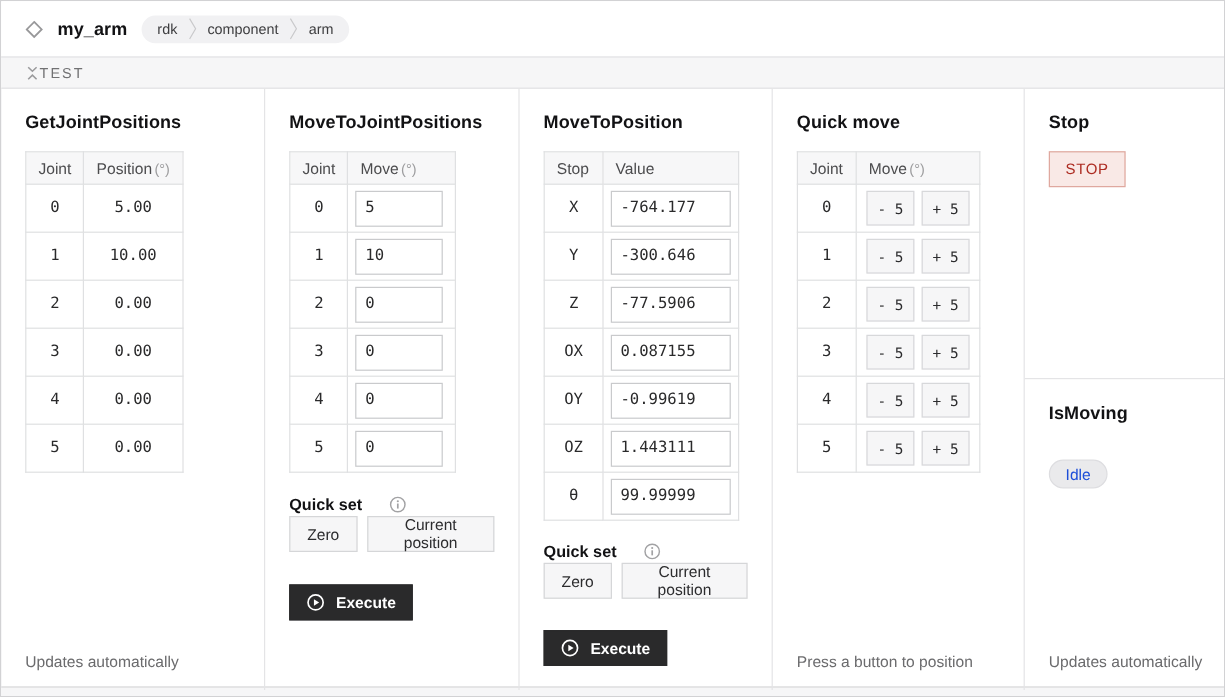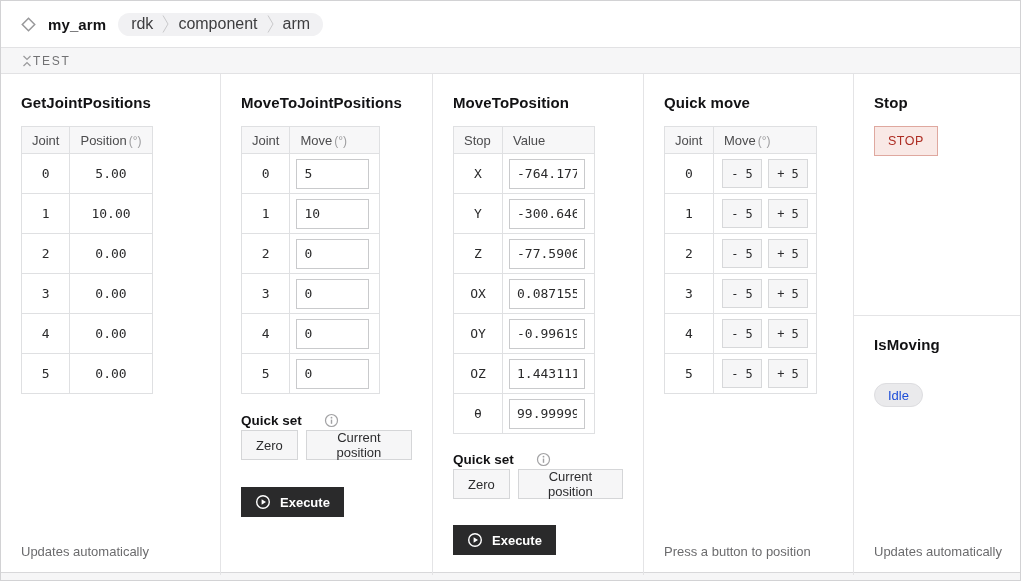--- a/index.html
+++ b/index.html
@@ -9,21 +9,21 @@
     background: #ffffff;
     color: #1c1c1e;
   }
   .app { width: 1021px; height: 581px; border: 1px solid #d2d2d4; background: #fff; display: flex; flex-direction: column; }
 
   
   .header { height: 46px; flex: 0 0 46px; display: flex; align-items: center; padding: 0 20px; background: #fff; }
   .diamond-icon { display: inline-flex; margin-right: 12px; }
   .component-name { font-size: 15px; font-weight: bold; color: #121214; margin-right: 12px; letter-spacing: .1px; }
   .crumb-pill { display: inline-flex; align-items: center; height: 23px; border-radius: 999px; background: #f1f1f3; padding: 0 13px; gap: 9px; }
-  .crumb { font-size: 16px; color: #3d3d3f; }
+  .crumb { font-size: 12px; color: #3d3d3f; }
   .crumb-sep { display: inline-flex; }
 
   
   .test-bar { height: 27px; flex: 0 0 27px; background: #f6f6f7; border-top: 1px solid #e2e2e4; border-bottom: 1px solid #e2e2e4; display: flex; align-items: center; padding: 0 20px; gap: 0; }
   .test-label { font-size: 12px; letter-spacing: .14em; color: #717173; }
   .collapse-icon { display: inline-flex; }
 
   
   .columns { flex: 1 1 auto; display: grid; grid-template-columns: 220px 212px 211px 210px 1fr; min-height: 0; }
   .col { border-right: 1px solid #e4e4e6; padding: 20px; position: relative; }
@@ -40,21 +40,21 @@
   td.cell-input { padding: 0 6px; text-align: left; }
   td.cell-steps { padding: 0 8px; text-align: left; white-space: nowrap; }
 
   .t-get  .c1 { width: 46px; } .t-get  .c2 { width: 82px; }
   .t-mtj  .c1 { width: 48px; } .t-mtj  .c2 { width: 90px; }
   .t-mtp  .c1 { width: 49px; } .t-mtp  .c2 { width: 92px; }
   .t-qm   .c1 { width: 49px; } .t-qm   .c2 { width: 98px; }
 
   input.num { height: 30px; border: 1px solid #c9cacc; background: #fff; font-family: "DejaVu Sans Mono", monospace; font-size: 13px; color: #2a2a2b; padding: 0 7px; border-radius: 0; outline: none; }
   .t-mtj input.num { width: 73px; }
-  .t-mtp input.num { width: 76px; }
+  .t-mtp input.num { width: 100px; }
 
   
   .btn-light { display: inline-flex; align-items: center; justify-content: center; height: 30px; background: #f6f6f7; border: 1px solid #d5d6d8; color: #2c2c2e; font-family: "Liberation Sans", sans-serif; font-size: 13px; padding: 0 14px; cursor: pointer; }
   .btn-step { display: inline-flex; align-items: center; justify-content: center; width: 40px; height: 29px; background: #f6f6f7; border: 1px solid #d7d8da; font-family: "DejaVu Sans Mono", monospace; font-size: 12px; color: #2c2c2e; cursor: pointer; }
   .btn-step + .btn-step { margin-left: 6px; }
   .btn-execute { display: inline-flex; align-items: center; gap: 9px; height: 30px; background: #2a2a2b; border: 1px solid #2a2a2b; color: #fff; font-family: "Liberation Sans", sans-serif; font-size: 13px; font-weight: bold; padding: 0 13px; cursor: pointer; }
   .btn-stop { display: inline-flex; align-items: center; justify-content: center; height: 30px; background: #f9e9e6; border: 1px solid #dfa89f; color: #ad2c22; font-family: "Liberation Sans", sans-serif; font-size: 12.5px; letter-spacing: .04em; padding: 0 13px; cursor: pointer; }
 
   .quick-set-row { display: flex; align-items: center; gap: 22px; margin-top: 19px; }
   .quick-set-label { font-size: 13.5px; font-weight: bold; color: #121214; }

